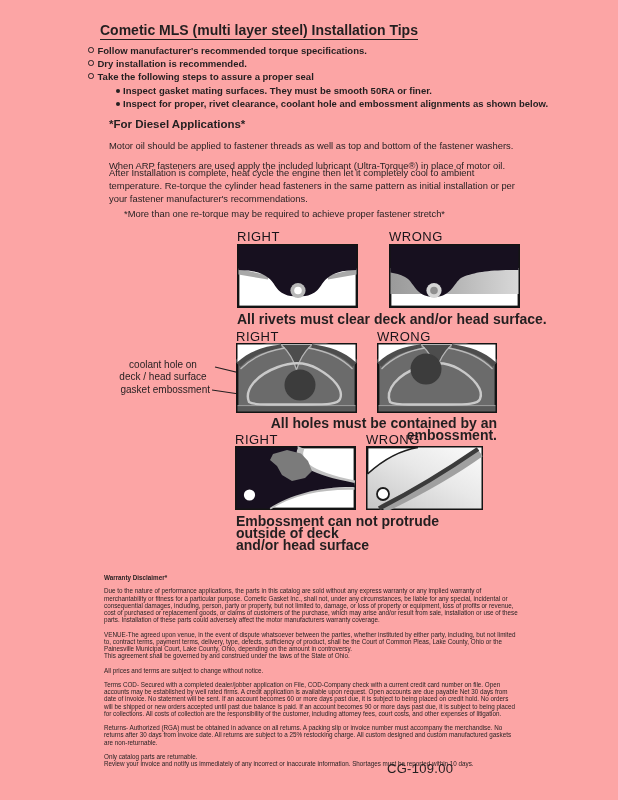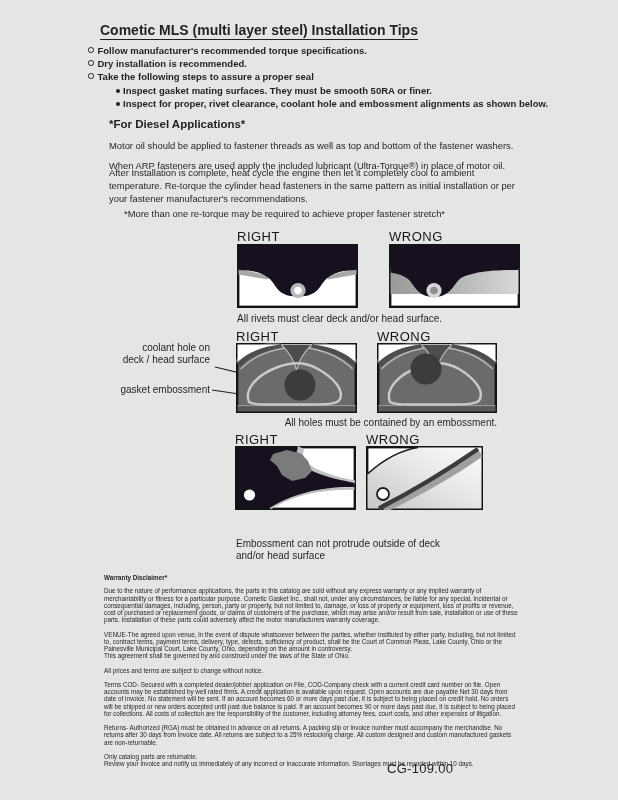--- a/index.html
+++ b/index.html
@@ -1,37 +1,37 @@
 <!DOCTYPE html>
 <html><head>
 <meta charset="utf-8">
 <style>
   html,body{margin:0;padding:0;background:#ffffff;}
   .page{
-    position:relative;width:618px;height:800px;background:#e5e5e5;
+    position:relative;width:618px;height:800px;background:#fca5a5;
     font-family:"Liberation Sans",sans-serif;color:#231f20;overflow:hidden;
   }
   .abs{position:absolute;}
   
   .title{left:100px;top:22px;font-size:14px;font-weight:bold;}
   .title span{border-bottom:1.6px solid #231f20;padding-bottom:1px;}
   
   .tips{left:88px;top:44px;font-size:9.5px;line-height:13.2px;width:470px;font-weight:bold;}
   .tip{white-space:nowrap;}
   .o-icon{display:inline-block;width:3.5px;height:3.5px;border:1px solid #231f20;border-radius:50%;margin-right:4px;position:relative;top:-1.5px;}
   .sub{padding-left:28px;}
   .d-icon{display:inline-block;width:4px;height:4px;background:#231f20;border-radius:50%;margin-right:3px;position:relative;top:-1px;}
   
   .dheading{left:109px;top:118px;font-size:11.5px;font-weight:bold;text-align:center;}
   .dp1{left:109px;top:136px;width:408px;font-size:9.4px;line-height:20px;}
   .dp2{left:109px;top:166px;width:408px;font-size:9.4px;line-height:13.2px;}
   .dnote{left:109px;top:208px;width:440px;font-size:9.4px;margin-left:15px;}
   
   .dlabel{font-size:13px;letter-spacing:.5px;text-align:left;color:#191419;}
-  .dcap{font-size:10px;line-height:12px;color:#231f20;}
+  .dcap{font-size:14px;line-height:12px;color:#231f20;font-weight:bold;}
   .sidelabel{font-size:10px;line-height:11.5px;text-align:right;width:94px;}
   .diagbox{position:absolute;}
   .diagbox svg{display:block;}
   
   .warranty{left:104px;top:574px;width:414px;font-size:6.3px;line-height:7.25px;}
   .warranty .wh{font-weight:bold;margin-bottom:6px;}
   .warranty .wp{margin-bottom:7px;}
   .warranty .wp0{margin-bottom:0;}
   
   .footer{left:387px;top:761px;font-size:13px;letter-spacing:.3px;}
@@ -85,21 +85,21 @@
       <circle cx="45" cy="46.5" r="7.6" fill="#d6d6d6"></circle>
       <circle cx="45" cy="46.5" r="3.8" fill="#8f8f8f"></circle>
     </svg>
   </div>
 
   <div class="abs dcap" style="left:237px;top:313px;">All rivets must clear deck and/or head surface.</div>
 
   <div class="abs dlabel" style="left:236px;top:329px;width:121px;">RIGHT</div>
   <div class="abs dlabel" style="left:377px;top:329px;width:120px;">WRONG</div>
 
-  <div class="abs sidelabel" style="left:116px;top:342px;">
+  <div class="abs sidelabel" style="left:116px;top:359px;text-align:center;">
     <div>coolant hole on</div>
     <div>deck / head surface</div>
   </div>
   <div class="abs sidelabel" style="left:116px;top:384px;">gasket embossment</div>
 
   <svg class="abs" style="left:120px;top:340px;pointer-events:none;" width="190" height="70" viewBox="0 0 190 70">
     <line x1="95" y1="27" x2="178" y2="47" stroke="#231f20" stroke-width="1.1"></line>
     <line x1="92" y1="50" x2="146" y2="58" stroke="#231f20" stroke-width="1.1"></line>
   </svg>
 
@@ -164,21 +164,21 @@
       </defs>
       <rect x="1.2" y="1.2" width="114.6" height="61.6" fill="#ffffff" stroke="#141414" stroke-width="2.4"></rect>
       <path d="M1.5,28 C18,13 36,4 52,1.5 L115.5,1.5 L115.5,62.5 L1.5,62.5 Z" fill="url(#gBand)"></path>
       <path d="M1.5,28 C18,13 36,4 52,1.5" stroke="#1c1c1c" stroke-width="1.6" fill="none"></path>
       <path d="M17,62.5 C49,47 84,28 114,6.5" stroke="#a0a0a0" stroke-width="9" fill="none"></path>
       <path d="M13,62.5 C45,46 80,25 112,3" stroke="#3b3b3b" stroke-width="4.5" fill="none"></path>
       <circle cx="17" cy="48" r="6" fill="#ffffff" stroke="#1c1c1c" stroke-width="1.8"></circle>
     </svg>
   </div>
 
-  <div class="abs dcap" style="left:236px;top:538px;width:250px;">
+  <div class="abs dcap" style="left:236px;top:515px;width:250px;">
     <div>Embossment can not protrude outside of deck</div>
     <div>and/or head surface</div>
   </div>
 
   <div class="abs warranty">
     <div class="wh">Warranty Disclaimer*</div>
     <div class="wp">Due to the nature of performance applications, the parts in this catalog are sold without any express warranty or any implied warranty of merchantability or fitness for a particular purpose.  Cometic Gasket Inc., shall not, under any circumstances, be liable for any special, incidental or consequential damages, including, person, party or property, but not limited to, damage, or loss of property or equipment, loss of profits or revenue, cost of purchased or replacement goods, or claims of customers of the purchase, which may arise and/or result from sale, installation or use of these parts.  Installation of these parts could adversely affect the motor manufacturers warranty coverage.</div>
     <div class="wp0">VENUE-The agreed upon venue, in the event of dispute whatsoever between the parties, whether instituted by either party, including, but not limited to, contract terms, payment terms, delivery, type, defects, sufficiency of product, shall be the Court of Common Pleas, Lake County, Ohio or the Painesville Municipal Court, Lake County, Ohio, depending on the amount in controversy.</div>
     <div class="wp">This agreement shall be governed by and construed under the laws of the State of Ohio.</div>
     <div class="wp">All prices and terms are subject to change without notice.</div>

